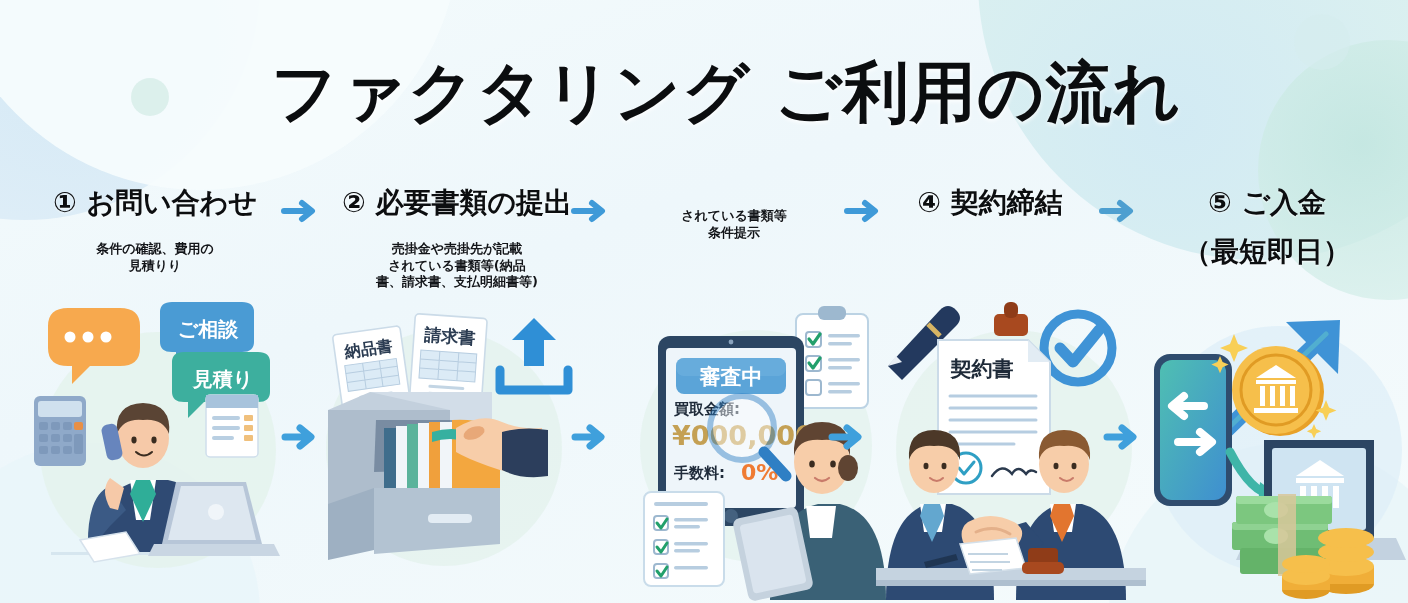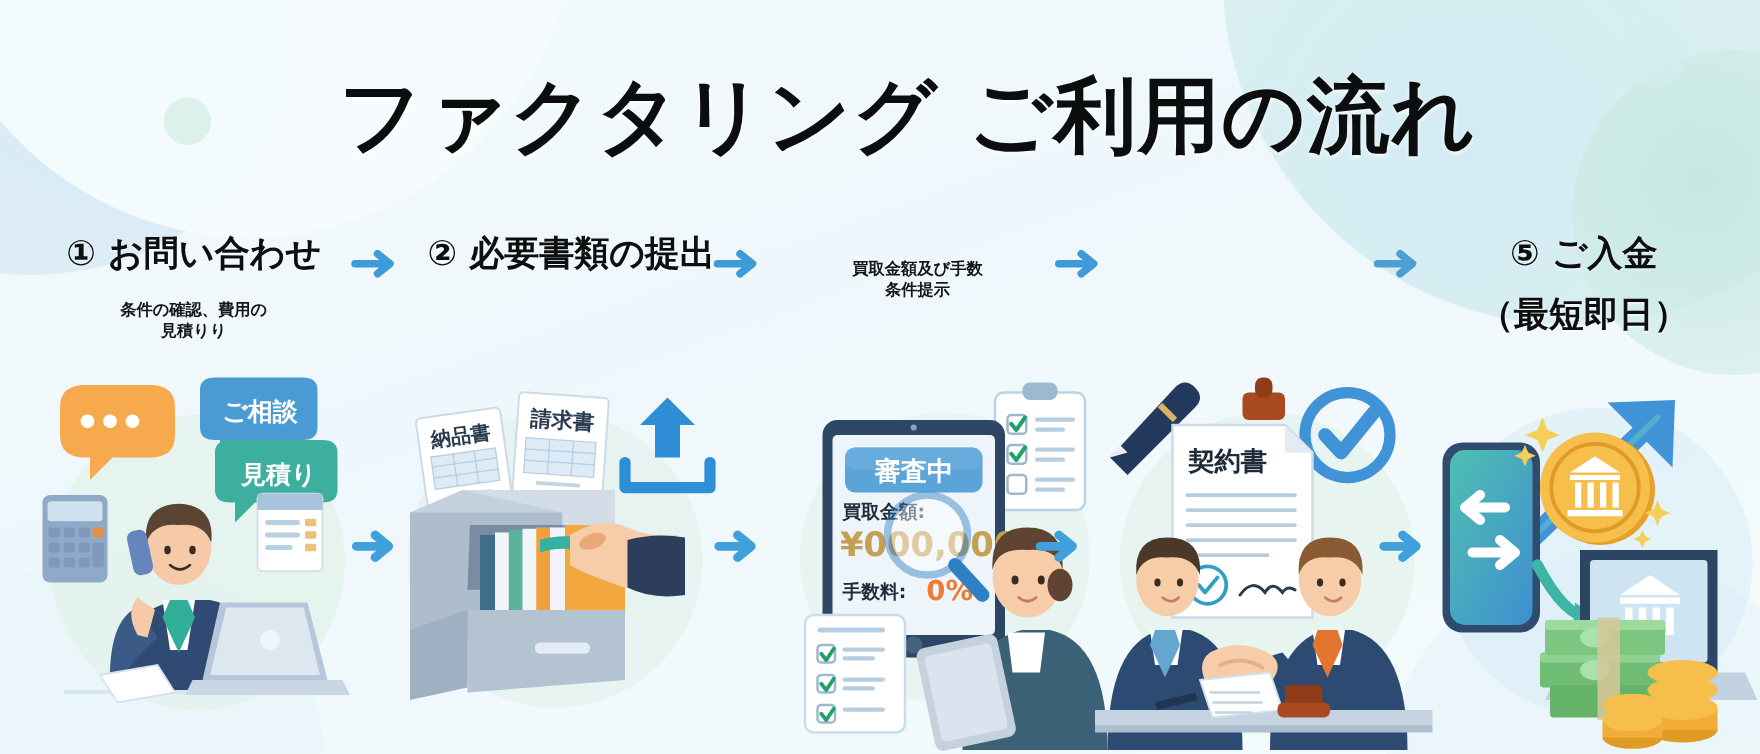--- a/index.html
+++ b/index.html
@@ -94,29 +94,40 @@
         <div>条件の確認、費用の</div>
         <div>見積りり</div>
       </div>
     </div>
 
     <div class="step" id="step2">
       <div class="step-title">
         <span>②</span>
         <span>必要書類の提出</span>
       </div>
+      <div class="step-sub">
+        <div>売掛金や売掛先が記載</div>
+        <div>されている書類等(納品</div>
+        <div>書、請求書、支払明細書等)</div>
+      </div>
     </div>
 
     <div class="step" id="step3">
       <div class="step-sub">
-        <div>買取金額及び手数</div>
+        <div>されている書類等</div>
         <div>条件提示</div>
       </div>
     </div>
 
+    <div class="step" id="step4">
+      <div class="step-title">
+        <span>④</span>
+        <span>契約締結</span>
+      </div>
+    </div>
 
     <div class="step" id="step5">
       <div class="step-title">
         <span>⑤</span>
         <span>ご入金</span>
       </div>
       <div class="step-title" style="margin-top:16px">
         <span class="hl"><span>（最短即日）</span></span>
       </div>
     </div>

